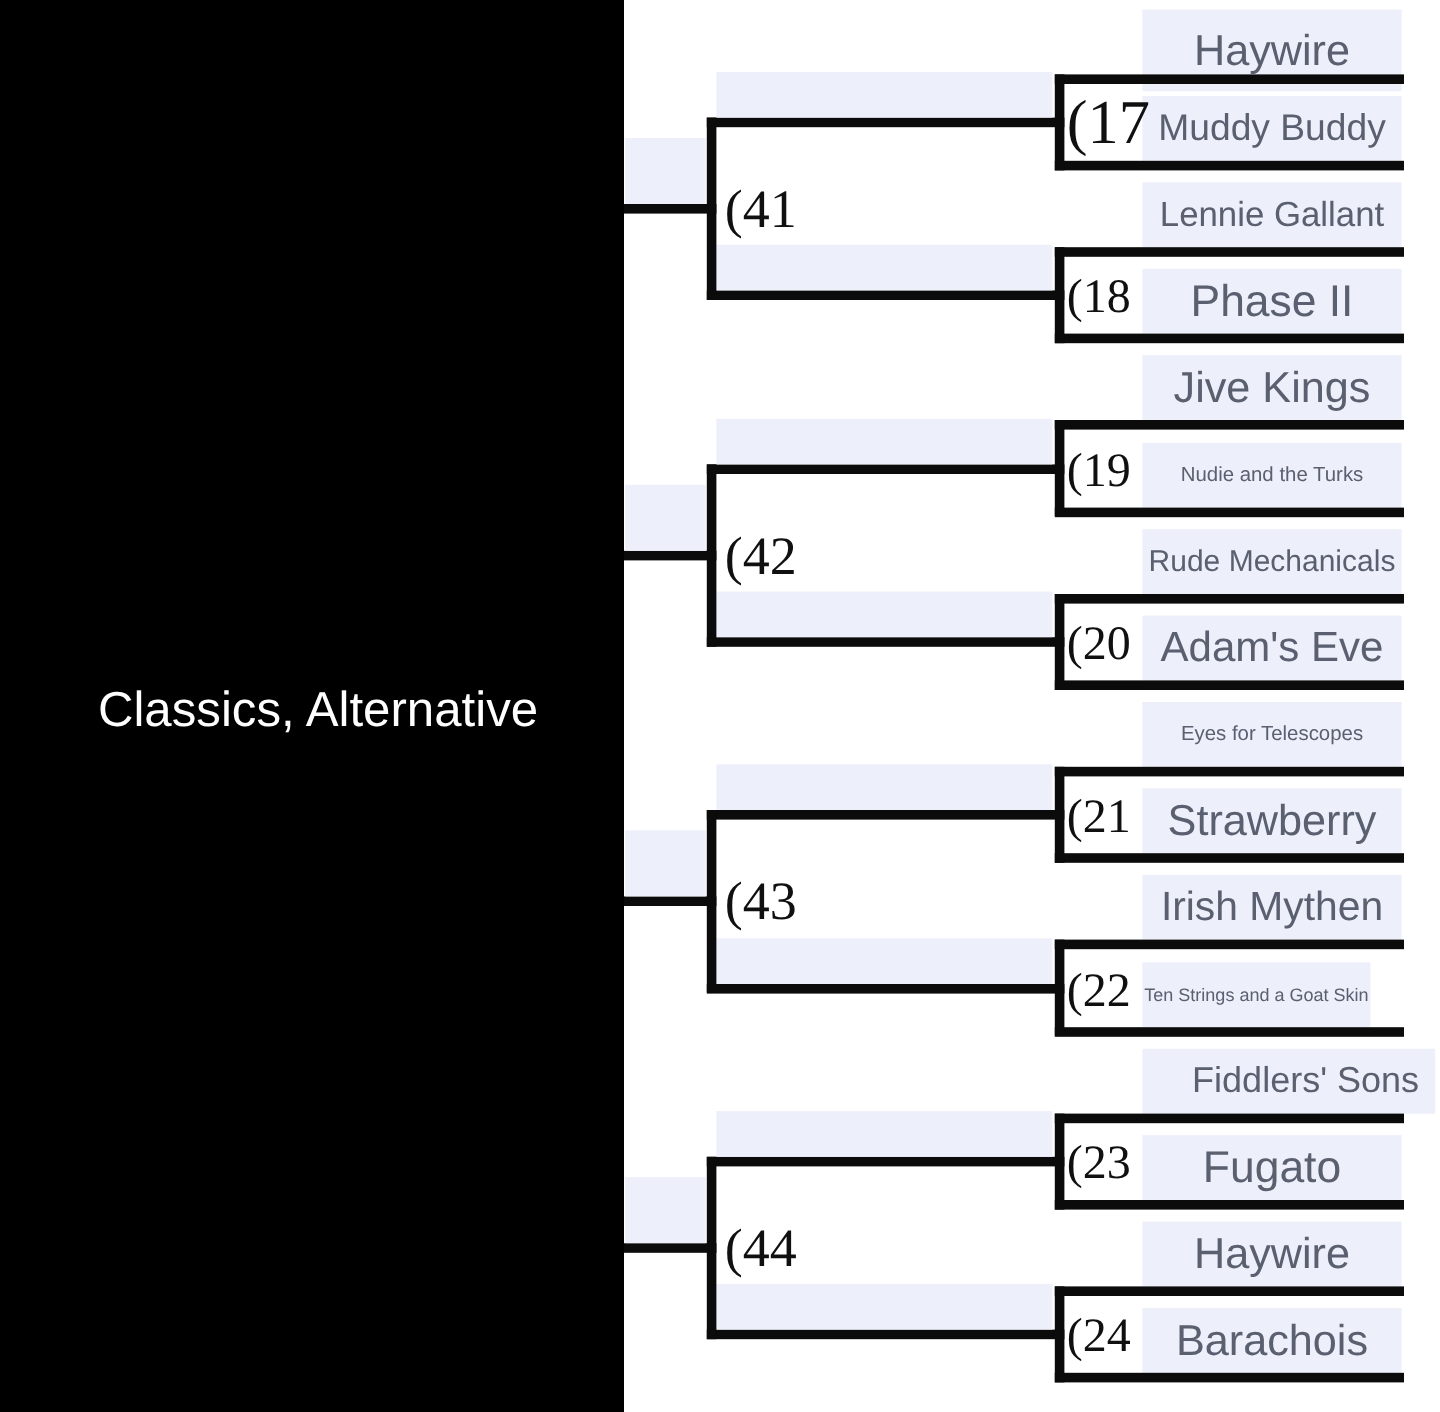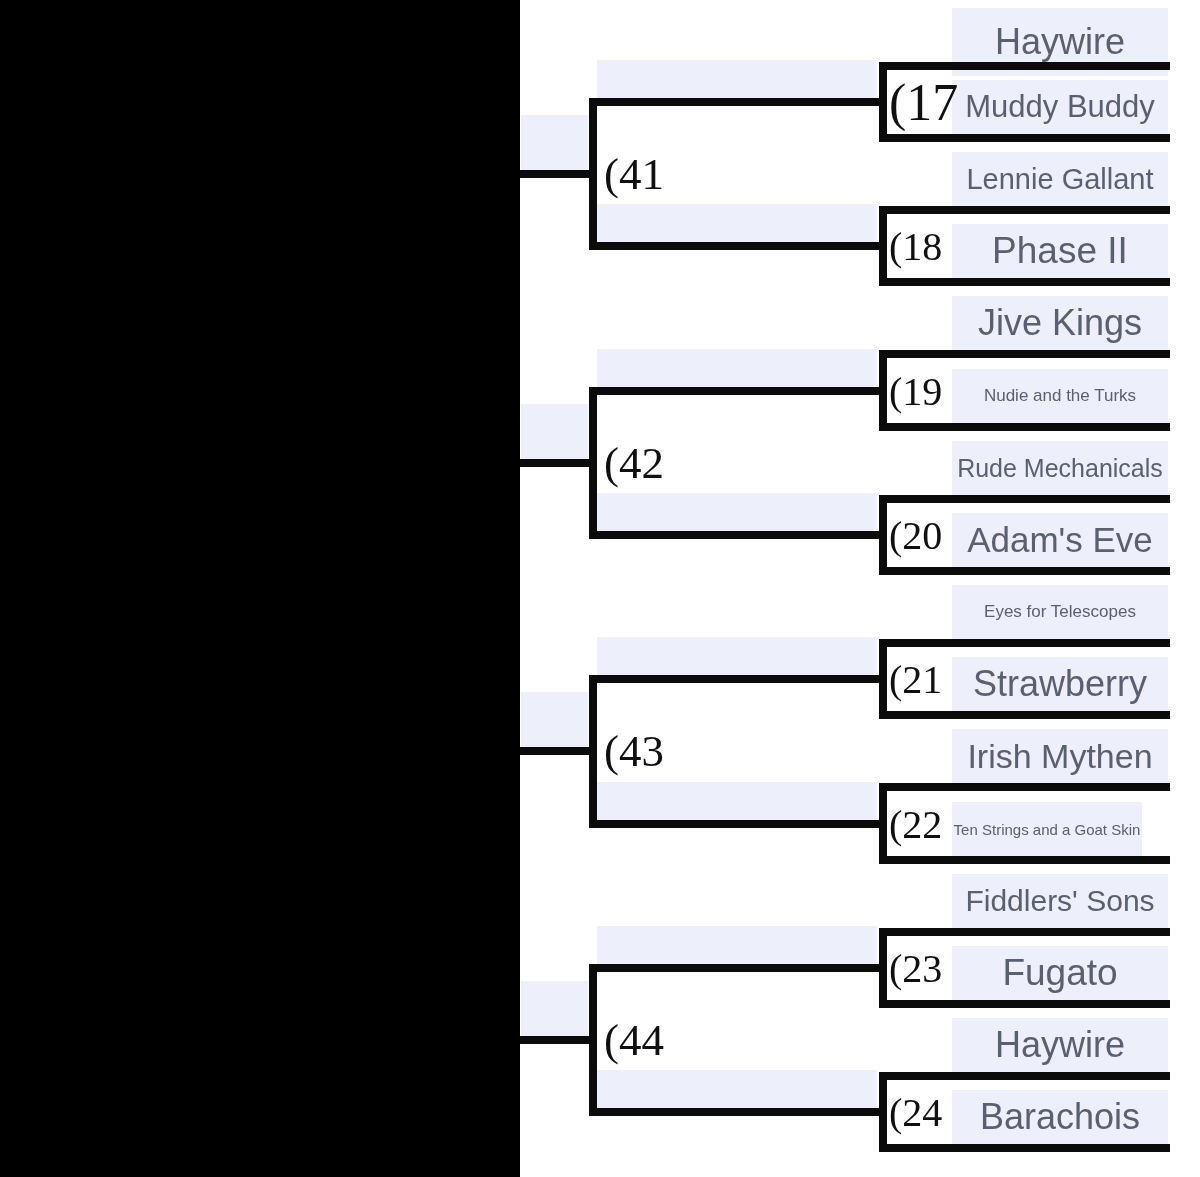--- a/index.html
+++ b/index.html
@@ -50,20 +50,21 @@
     align-items: center;
     justify-content: flex-start;
   }
 </style>
 </head>
 <body>
 
 <div id="stage">
   <div class="panel">
     <div class="division-title">
+      <div>Classics, Alternative</div>
     </div>
   </div>
   <div id="bracket">
       <div class="slot name-slot" style="left: 952px; top: 8px; width: 216px; height: 68px; font-size: 36px;">Haywire</div>
       <div class="slot name-slot" style="left: 952px; top: 80px; width: 216px; height: 54px; font-size: 31px;">Muddy Buddy</div>
       <div class="hline" style="left: 879px; top: 62px; width: 291px; height: 8px;"></div>
       <div class="hline" style="left: 879px; top: 134px; width: 291px; height: 8px;"></div>
       <div class="vline" style="left: 879px; top: 62px; width: 8px; height: 80px;"></div>
       <div class="hline" style="left: 589px; top: 98px; width: 298px; height: 8px;"></div>
       <div class="match-number" style="left: 889px; top: 72px; width: 70px; height: 60px; font-size: 52px;">(17</div>
@@ -95,21 +96,21 @@
       <div class="vline" style="left: 879px; top: 639px; width: 8px; height: 80px;"></div>
       <div class="hline" style="left: 589px; top: 675px; width: 298px; height: 8px;"></div>
       <div class="match-number" style="left: 889px; top: 649px; width: 70px; height: 60px; font-size: 40px;">(21</div>
       <div class="slot name-slot" style="left: 952px; top: 729px; width: 216px; height: 54px; font-size: 34px;">Irish Mythen</div>
       <div class="slot name-slot" style="left: 952px; top: 802px; width: 190px; height: 54px; font-size: 15px;">Ten Strings and a Goat Skin</div>
       <div class="hline" style="left: 879px; top: 783px; width: 291px; height: 8px;"></div>
       <div class="hline" style="left: 879px; top: 856px; width: 291px; height: 8px;"></div>
       <div class="vline" style="left: 879px; top: 783px; width: 8px; height: 80px;"></div>
       <div class="hline" style="left: 589px; top: 820px; width: 298px; height: 8px;"></div>
       <div class="match-number" style="left: 889px; top: 794px; width: 70px; height: 60px; font-size: 40px;">(22</div>
-      <div class="slot name-slot" style="left: 952px; top: 874px; width: 216px; height: 54px; font-size: 30px;">Fiddlers' Sons</div>
+      <div class="slot name-slot" style="left: 952px; top: 874px; width: 216px; height: 54px; font-size: 30px; padding-left: 28px;">Fiddlers' Sons</div>
       <div class="slot name-slot" style="left: 952px; top: 946px; width: 216px; height: 54px; font-size: 37px;">Fugato</div>
       <div class="hline" style="left: 879px; top: 928px; width: 291px; height: 8px;"></div>
       <div class="hline" style="left: 879px; top: 1000px; width: 291px; height: 8px;"></div>
       <div class="vline" style="left: 879px; top: 928px; width: 8px; height: 80px;"></div>
       <div class="hline" style="left: 589px; top: 964px; width: 298px; height: 8px;"></div>
       <div class="match-number" style="left: 889px; top: 938px; width: 70px; height: 60px; font-size: 40px;">(23</div>
       <div class="slot name-slot" style="left: 952px; top: 1018px; width: 216px; height: 54px; font-size: 36px;">Haywire</div>
       <div class="slot name-slot" style="left: 952px; top: 1090px; width: 216px; height: 54px; font-size: 36px;">Barachois</div>
       <div class="hline" style="left: 879px; top: 1072px; width: 291px; height: 8px;"></div>
       <div class="hline" style="left: 879px; top: 1144px; width: 291px; height: 8px;"></div>

